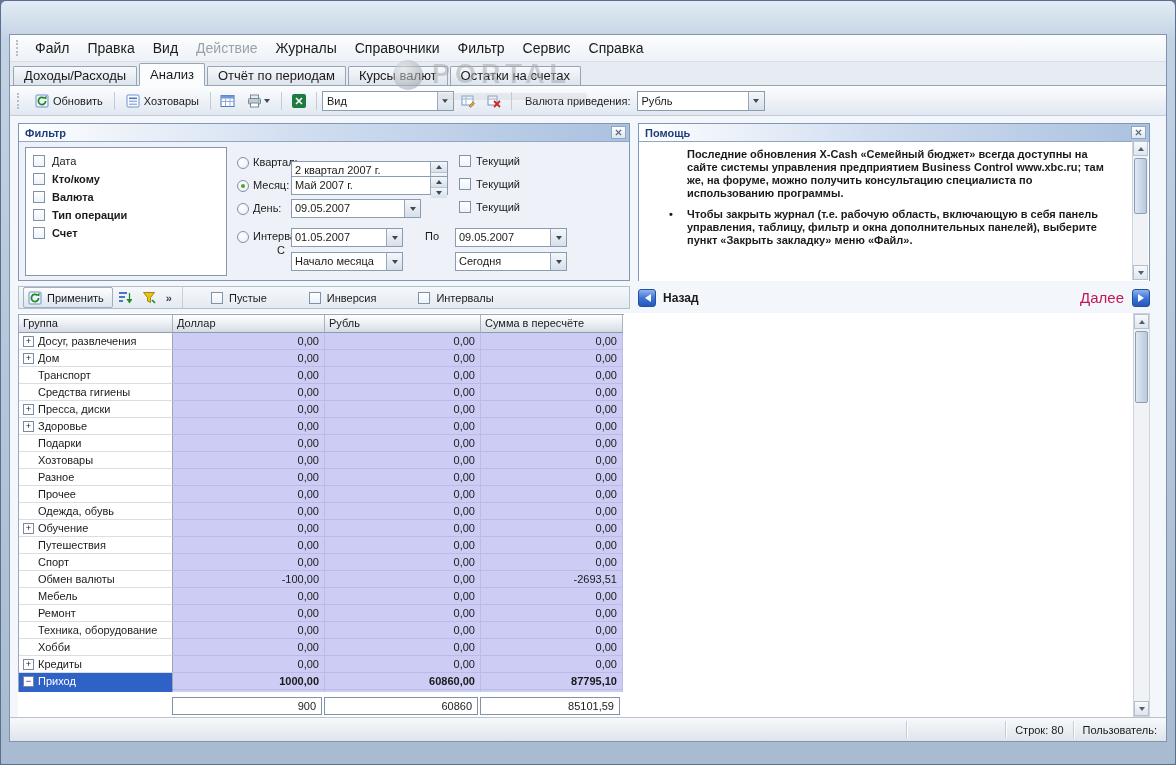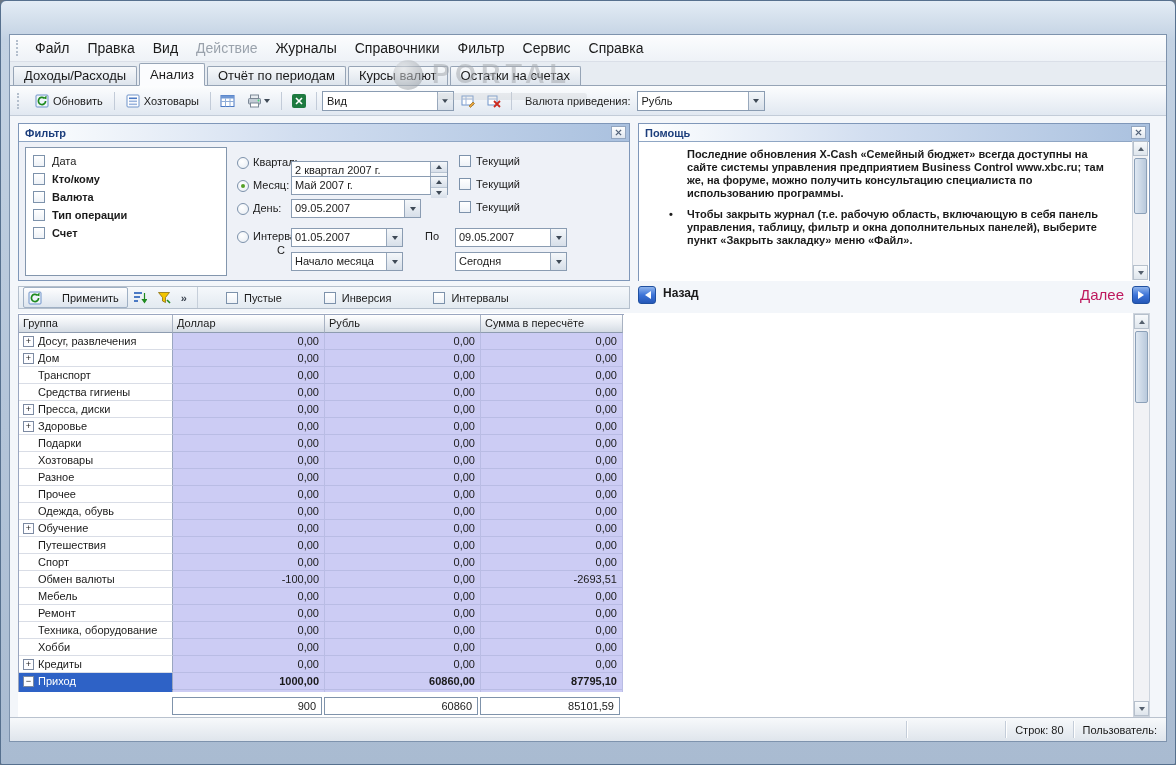--- a/index.html
+++ b/index.html
@@ -93,30 +93,30 @@
   .acombo .val{flex:1;padding:2px 3px;white-space:nowrap;overflow:hidden;}
   .spin{width:16px;display:flex;flex-direction:column;border-left:1px solid #98a8bc;flex:none;}
   .sbtn{flex:1;background:linear-gradient(#f4f7fa,#d7dfe9);display:flex;align-items:center;justify-content:center;}
   .sbtn.up{border-bottom:1px solid #b8c4d2;}
   .triu{width:0;height:0;border:3px solid transparent;border-bottom:4px solid #3e4956;margin-bottom:3px;}
   .chkrow{position:absolute;display:flex;align-items:center;gap:5px;}
 
   #apply-row{position:absolute;left:8px;top:170px;width:612px;height:23px;box-sizing:border-box;
        display:flex;align-items:center;background:linear-gradient(#f5f8fb,#e3eaf1);
        border:1px solid #b4bfcc;padding:0 4px;}
-  .apply-btn{display:flex;align-items:center;gap:20px;height:19px;padding:0 8px 0 4px;
+  .apply-btn{display:flex;align-items:center;gap:5px;height:19px;padding:0 8px 0 4px;
        border:1px solid #9fb0c4;border-radius:2px;background:linear-gradient(#fdfdfe,#dde5ee);white-space:nowrap;text-align:center;}
   .mini-btn{width:22px;height:19px;display:flex;align-items:center;justify-content:center;
        border:1px solid transparent;border-radius:2px;}
   .chev{font-weight:bold;color:#39424e;padding:0 5px;}
   .opt-section{flex:1;align-self:stretch;display:flex;align-items:center;
        border-left:1px solid #c6cfda;margin-left:5px;padding-left:28px;}
   .opt{display:flex;align-items:center;gap:6px;margin-right:42px;white-space:nowrap;}
 
-  #nav-row{position:absolute;left:628px;top:170px;width:512px;height:23px;display:flex;}
+  #nav-row{position:absolute;left:628px;top:170px;width:512px;height:23px;display:flex;align-items:center;}
   .nav-btn{width:18px;height:18px;box-sizing:border-box;border:1px solid #2050a0;border-radius:3px;
        background:linear-gradient(#8fb4ec,#3d74d8 50%,#2558b8);
        display:flex;align-items:center;justify-content:center;flex:none;}
   .tri-l{width:0;height:0;border:4px solid transparent;border-right:6px solid #fff;margin-left:-3px;}
   .tri-r{width:0;height:0;border:4px solid transparent;border-left:6px solid #fff;margin-right:-3px;}
   .nav-back-label{font-weight:bold;font-size:12px;margin-left:7px;}
   .nav-next-label{color:#be185d;font-size:15px;margin-left:auto;margin-right:8px;}
 
   
   .hbody{position:relative;height:139px;overflow:hidden;background:#fff;}

